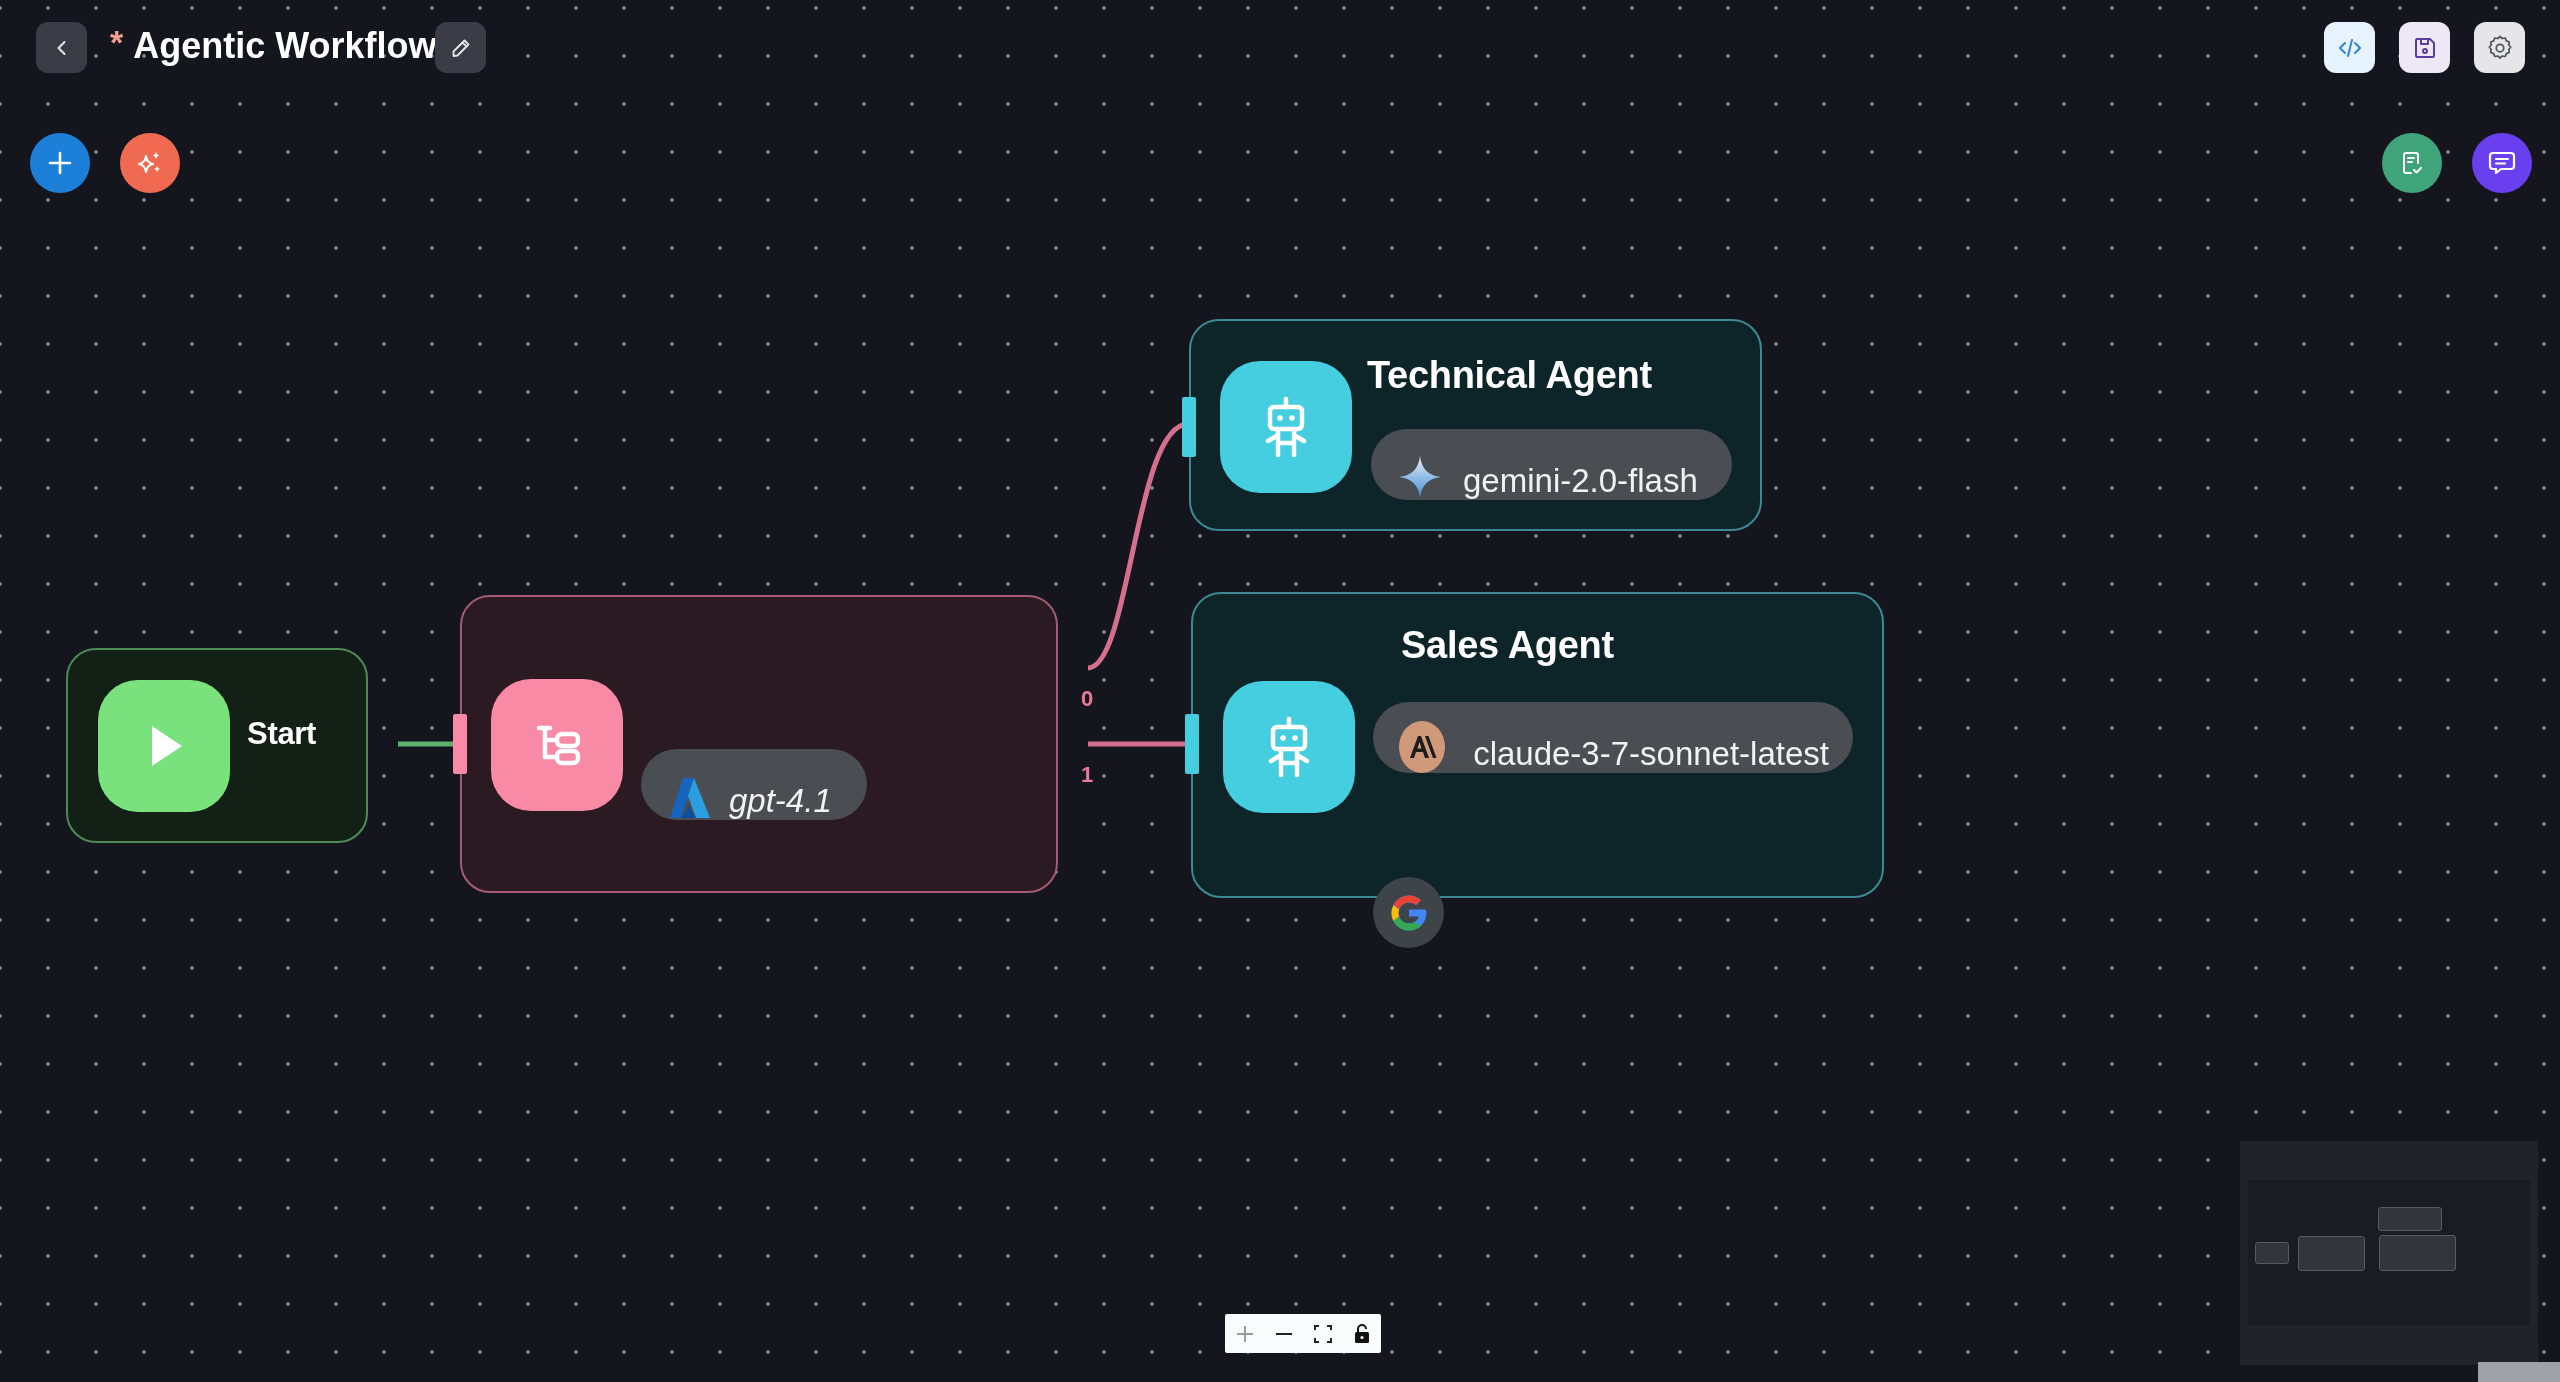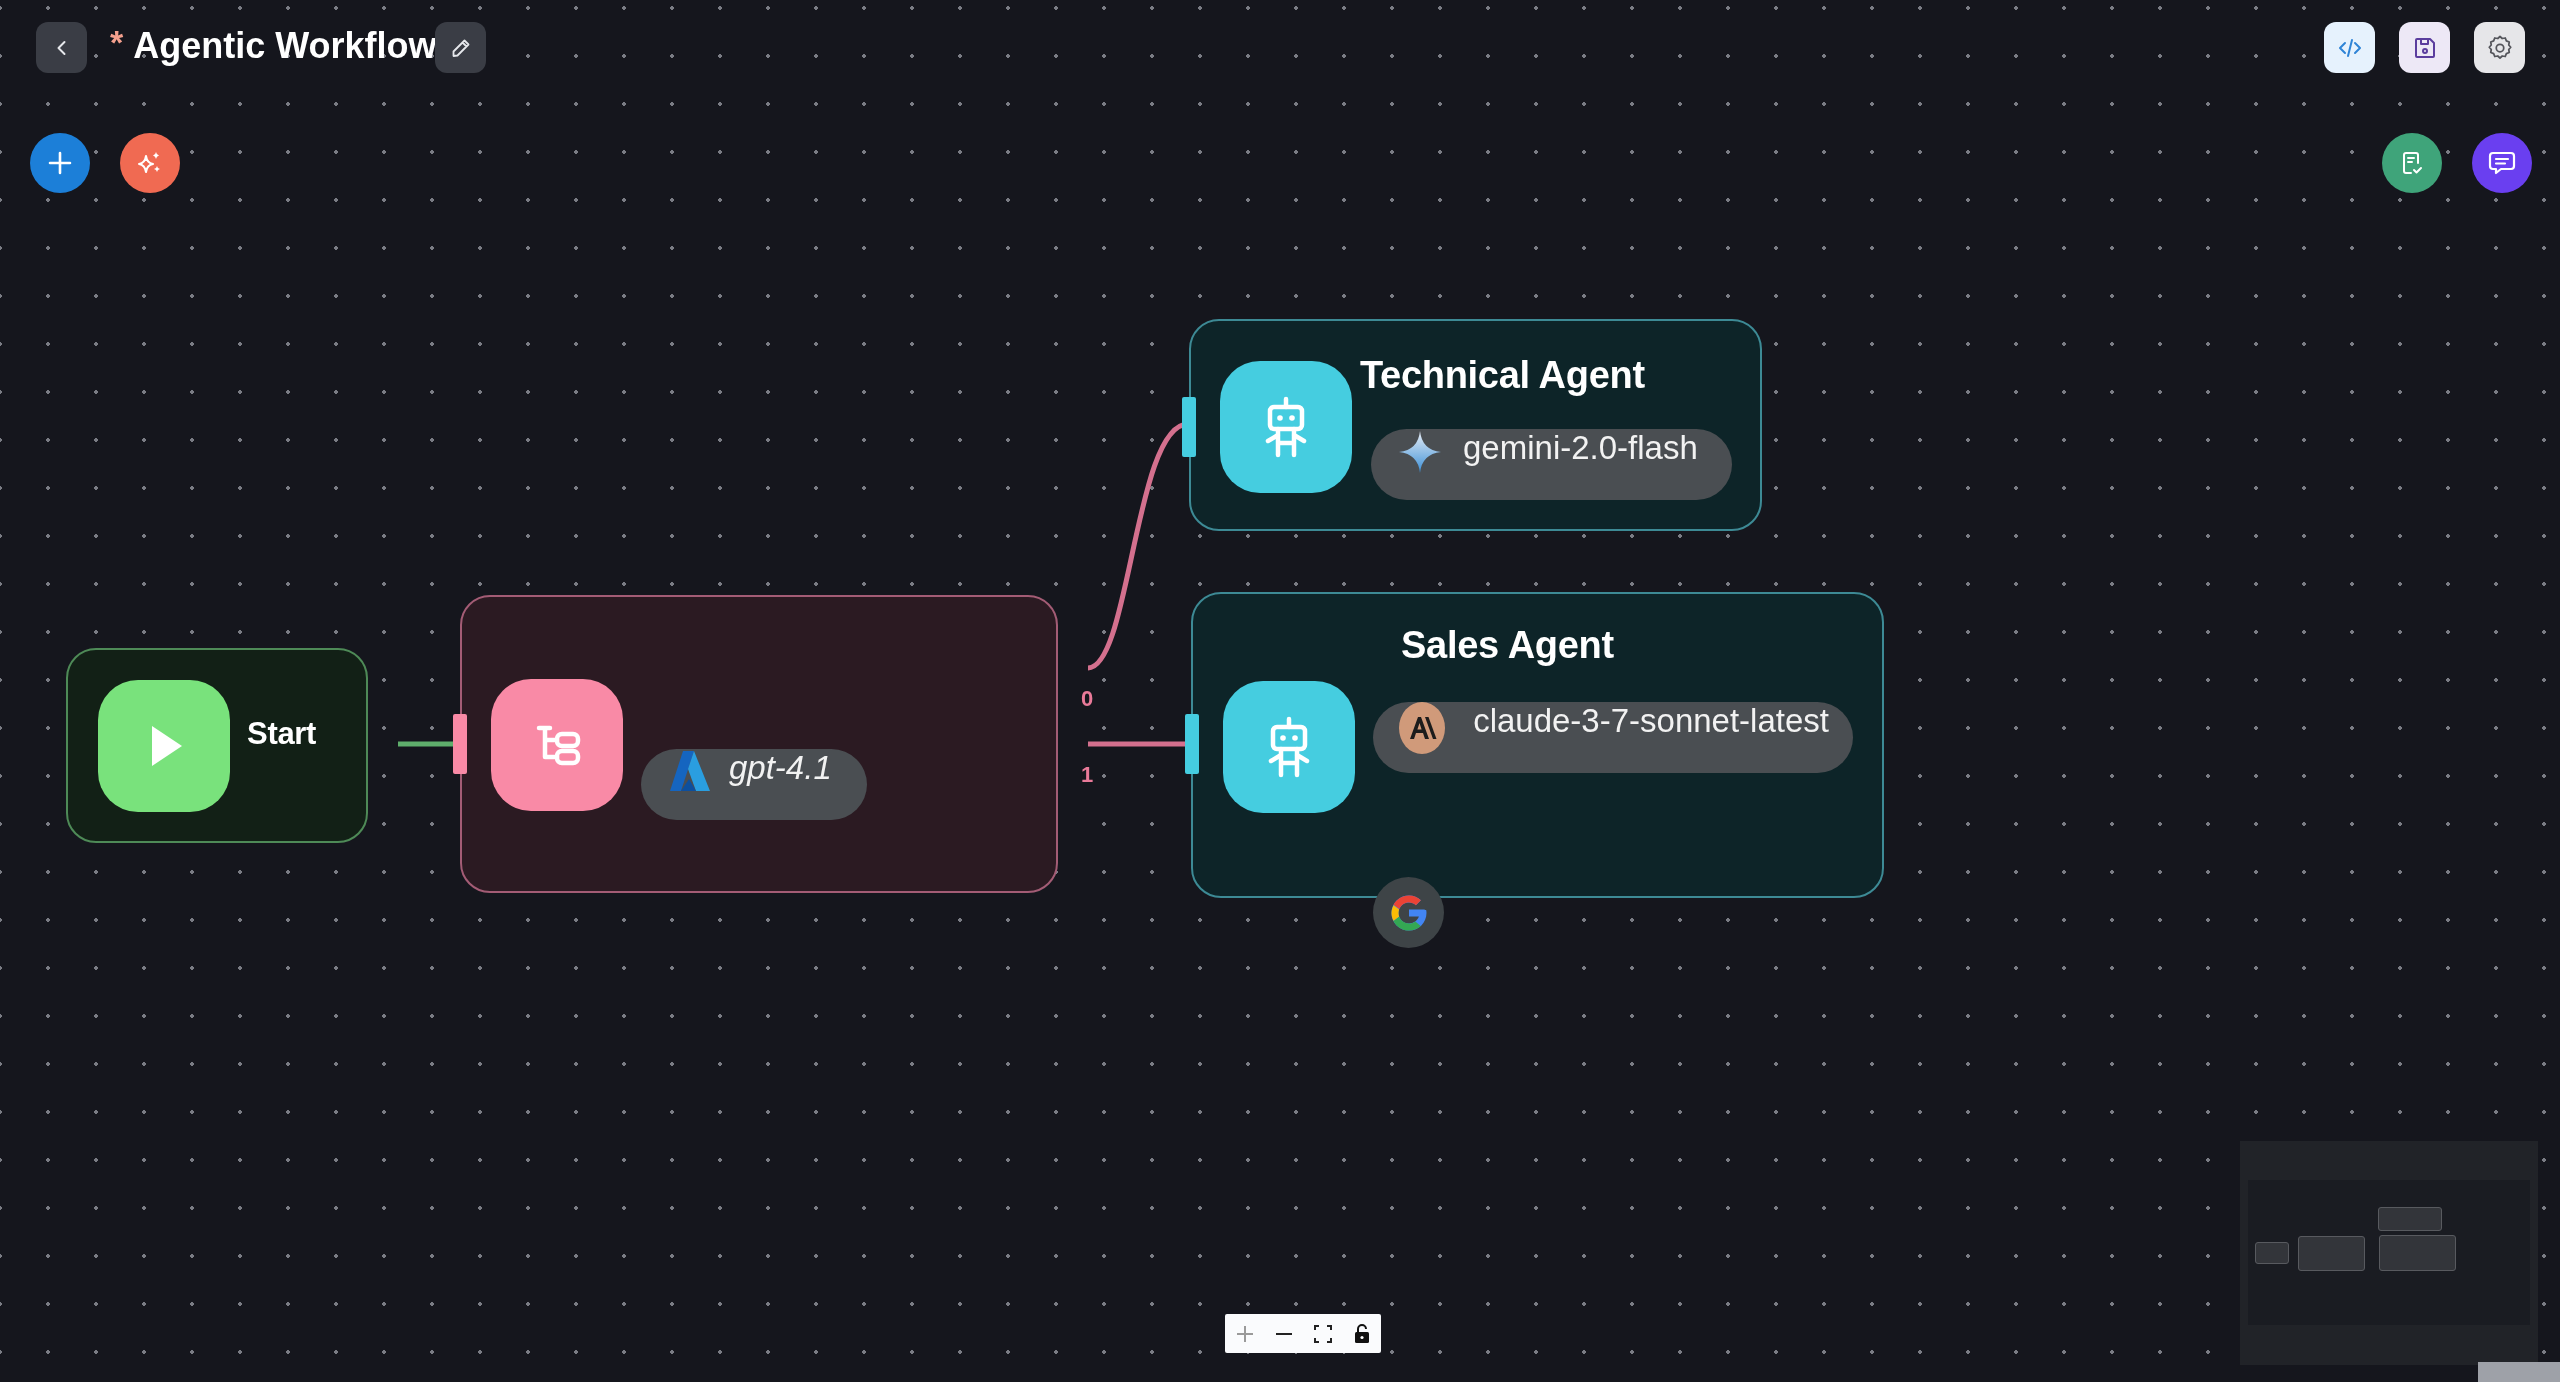--- a/index.html
+++ b/index.html
@@ -30,21 +30,21 @@
   .node {
     position:absolute; box-sizing:border-box; border-radius:30px; border:2px solid;
   }
   .node-icon {
     position:absolute; width:132px; height:132px; border-radius:40px;
     display:flex; align-items:center; justify-content:center;
   }
   .node-title { position:absolute; font-size:38px; font-weight:bold; white-space:nowrap; letter-spacing:-0.3px; }
   .pill {
     position:absolute; height:71px; border-radius:36px; background:#4a4e52;
-    display:flex; align-items:flex-start; box-sizing:border-box; padding:0 24px 0 26px; white-space:nowrap;
+    display:flex; align-items:flex-end; box-sizing:border-box; padding:0 24px 0 26px; white-space:nowrap;
   }
   .pill-text { font-size:33px; color:#f2f2f2; margin-left:20px; }
   .handle { position:absolute; width:14px; height:60px; border-radius:2px; }
   .edge-label { position:absolute; font-size:22px; font-weight:bold; color:#e97a99; }
   .controls {
     position:absolute; left:1225px; top:1314px; width:156px; height:39px; background:#fafbfd;
     display:flex; border-radius:2px;
   }
   .ctrl-btn { flex:1; display:flex; align-items:center; justify-content:center; }
   .minimap { position:absolute; left:2240px; top:1141px; width:298px; height:224px; background:#212328; }
@@ -150,21 +150,21 @@
 <div class="node" style="left:1189px;top:319px;width:573px;height:212px;background:#0d2428;border-color:#3d8a95;">
   <div class="node-icon" style="left:29px;top:40px;background:#45cde0;">
     <svg width="56" height="64" viewBox="0 0 56 64">
         <path d="M28 4 V12" stroke="#fff" stroke-width="4.5" stroke-linecap="round"></path>
         <rect x="12" y="12" width="32" height="22" rx="4" fill="none" stroke="#fff" stroke-width="4.5"></rect>
         <circle cx="22" cy="23" r="2.8" fill="#fff"></circle>
         <circle cx="34" cy="23" r="2.8" fill="#fff"></circle>
         <path d="M20 34 V60 M36 34 V60 M20 48 H36 M20 40 L10 46 M36 40 L46 46" fill="none" stroke="#fff" stroke-width="4.5" stroke-linecap="round"></path>
       </svg>
   </div>
-  <div class="node-title" style="left:169px;top:33px;">Technical Agent</div>
+  <div class="node-title" style="left:176px;top:33px;">Technical Agent</div>
   <div class="pill" style="left:180px;top:108px;width:361px;">
     <svg width="46" height="46" viewBox="0 0 46 46">
         <defs>
           <linearGradient id="gem" x1="0" y1="0" x2="0" y2="1">
             <stop offset="0" stop-color="#e8eef7"></stop>
             <stop offset="1" stop-color="#3b8fd6"></stop>
           </linearGradient>
         </defs>
         <path d="M23 2 Q25 21 44 23 Q25 25 23 44 Q21 25 2 23 Q21 21 23 2 Z" fill="url(#gem)"></path>
       </svg>

